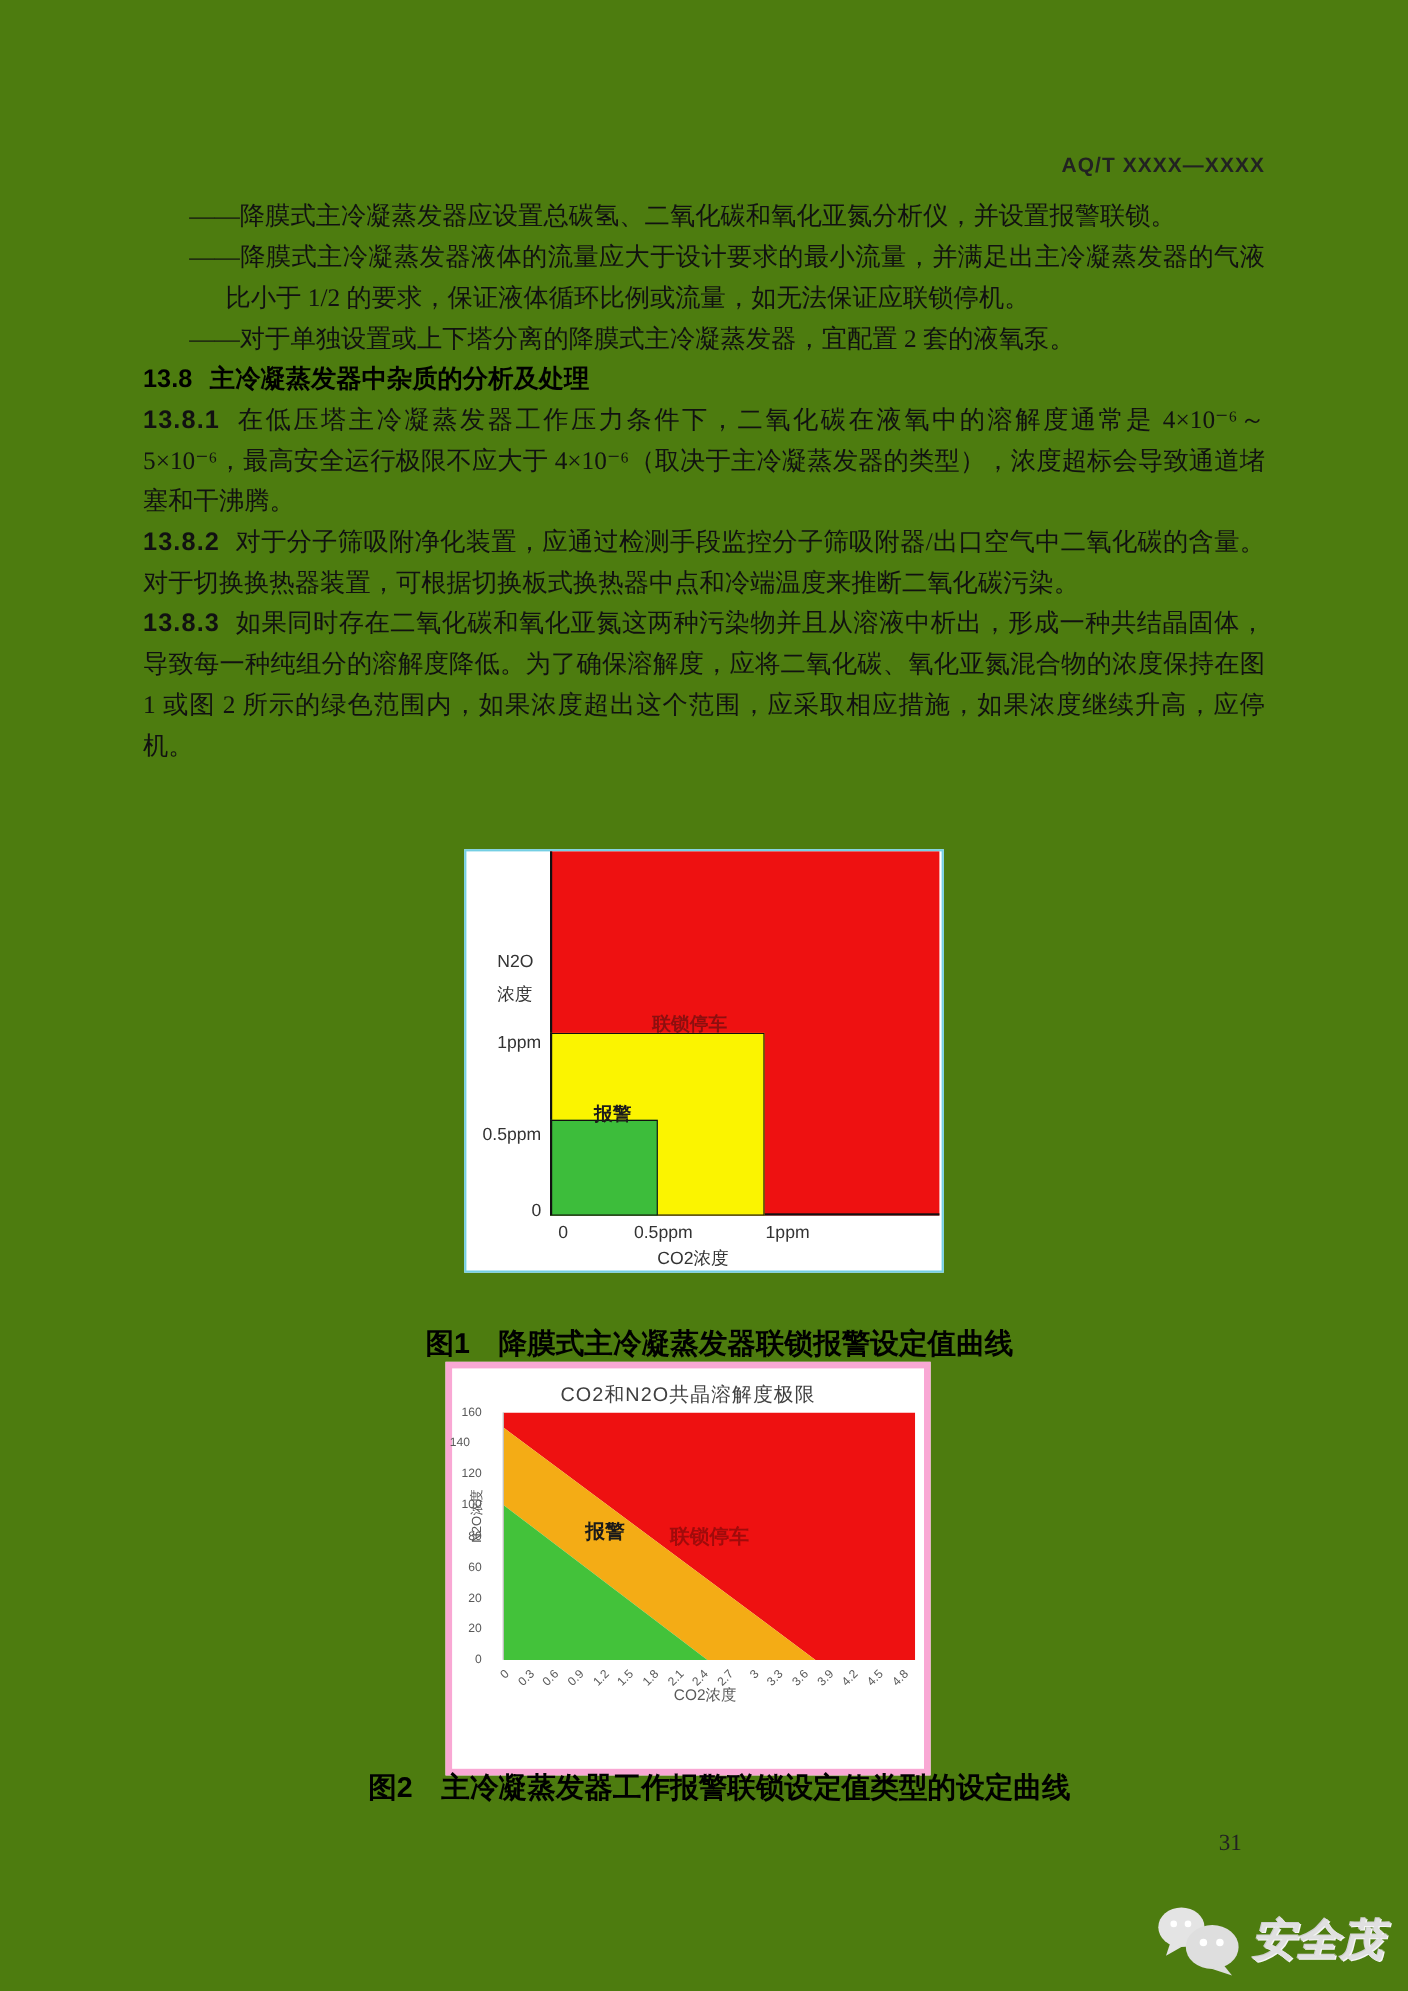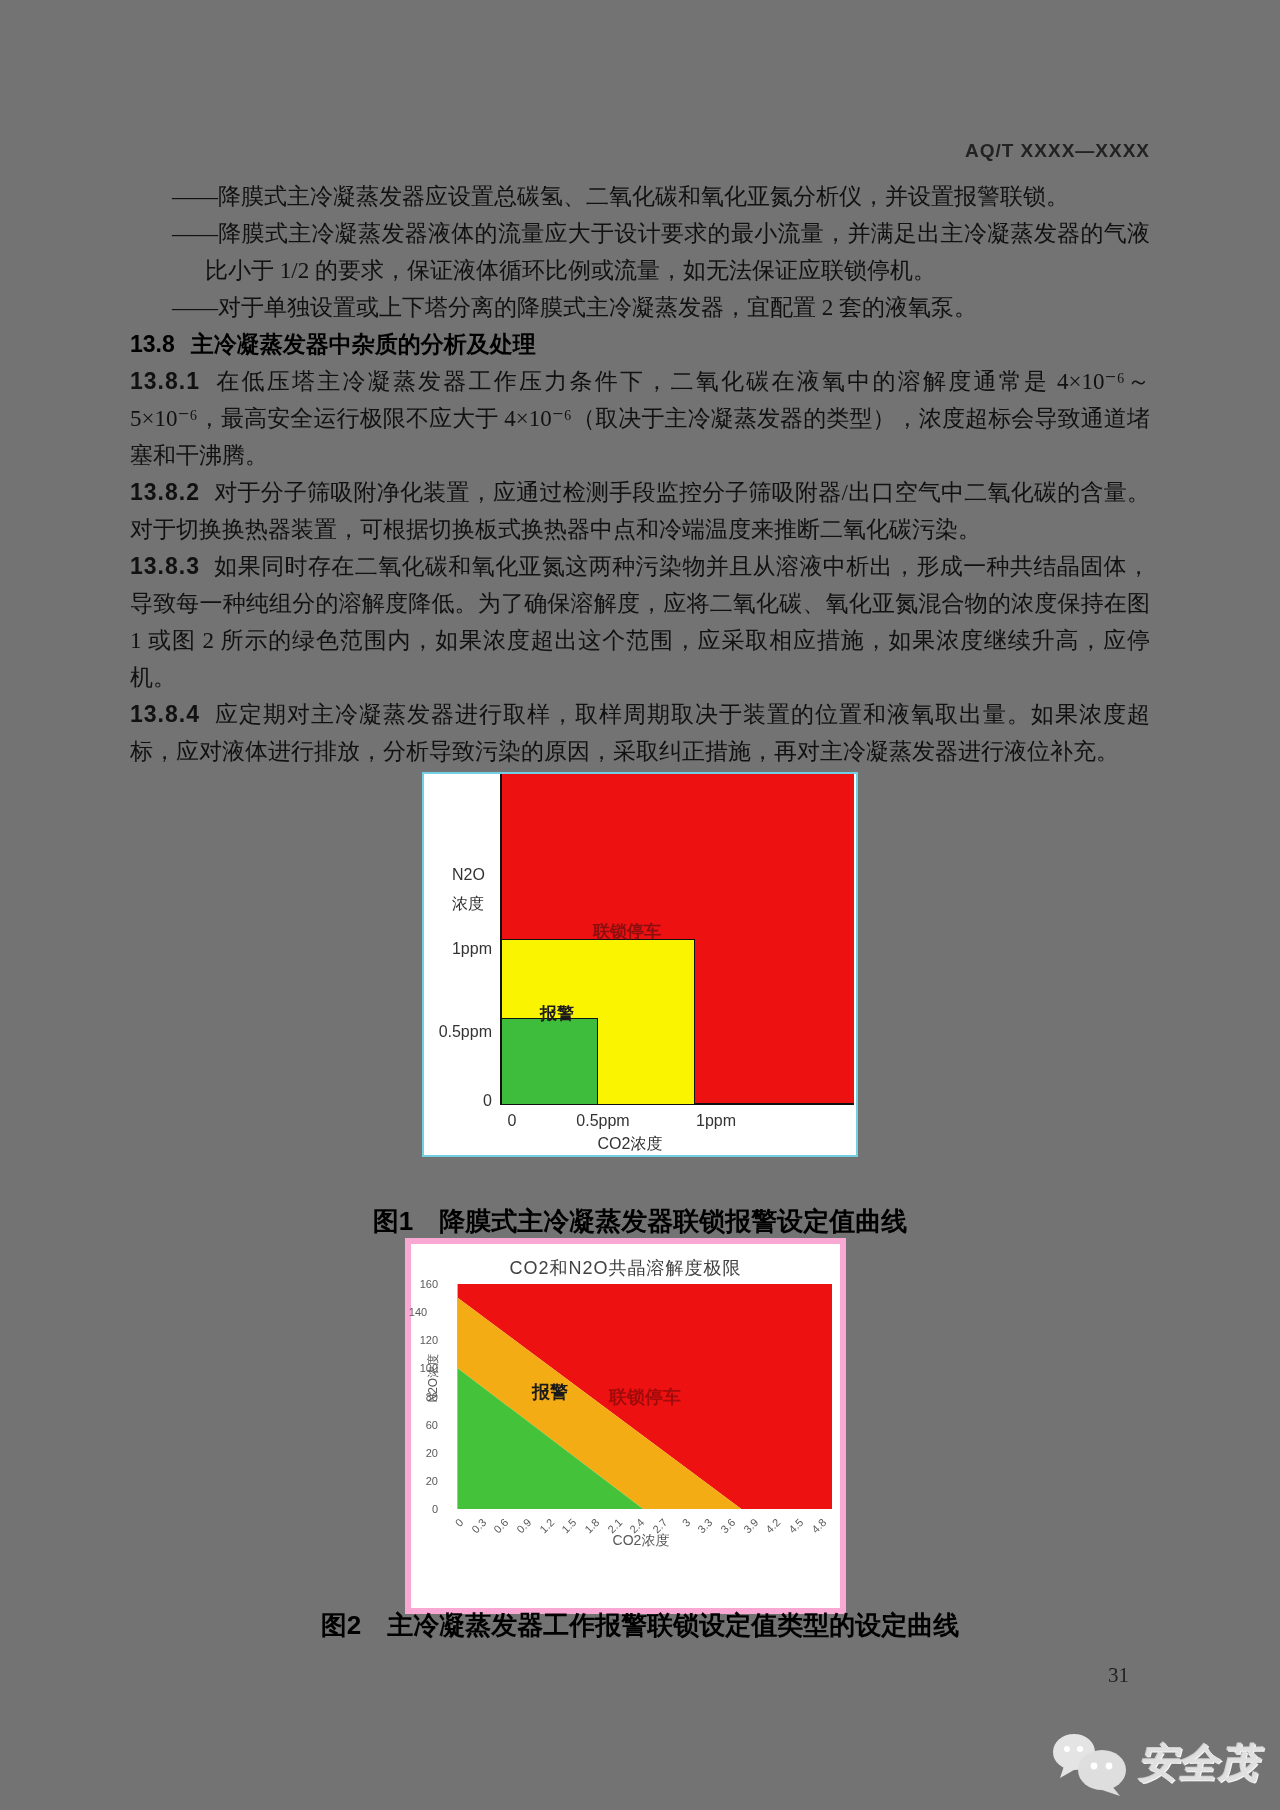--- a/index.html
+++ b/index.html
@@ -1,17 +1,17 @@
 <!DOCTYPE html>
 <html><head>
 <meta charset="utf-8">
 <style>
   html,body{margin:0;padding:0;background:#888;}
   .page{
-    position:relative;width:1280px;height:1810px;background:#737373;
+    position:relative;width:1280px;height:1810px;background:#4d7c0f;
     margin:0 auto;overflow:hidden;
     font-family:"Liberation Serif","DejaVu Serif",serif;color:#111;
   }
   
   .doc-code{
     position:absolute;top:140px;left:0;width:1150px;text-align:right;
     font-family:"Liberation Sans","DejaVu Sans",sans-serif;
     font-size:19px;font-weight:600;letter-spacing:1px;color:#222;
   }
   
@@ -46,21 +46,21 @@
   .f1-trip{color:#8c0f0f;font-weight:600;}
   .f1-alarm{color:#1c1c1c;font-weight:600;}
   .f1-ytick{position:absolute;right:364px;width:80px;text-align:right;
             font-size:16px;color:#333;transform:translateY(-50%);}
   .f1-xtick{position:absolute;top:338px;font-size:16px;color:#333;transform:translateX(-50%);}
   .f1-ylab{position:absolute;left:28px;font-size:16px;color:#333;}
   .f1-xlab{position:absolute;top:360px;left:206px;transform:translateX(-50%);
            font-size:16px;color:#333;white-space:nowrap;}
   
   .fig-caption{
-    position:absolute;left:130px;width:1020px;text-align:center;
+    position:absolute;left:144px;width:1020px;text-align:center;
     font-family:"Liberation Sans","DejaVu Sans",sans-serif;
     font-size:26px;font-weight:bold;color:#000;white-space:nowrap;
   }
   .cap1{top:1178px;}
   .cap2{top:1582px;}
   .fig-caption .cap-num{margin-right:26px;}
   
   .fig2{
     position:absolute;left:405px;top:1238px;width:441px;height:376px;
     border:6px solid #f9a8d4;background:#fff;box-sizing:border-box;
@@ -103,21 +103,20 @@
   <div class="content">
     <p class="bullet">——降膜式主冷凝蒸发器应设置总碳氢、二氧化碳和氧化亚氮分析仪，并设置报警联锁。</p>
     <p class="bullet">——降膜式主冷凝蒸发器液体的流量应大于设计要求的最小流量，并满足出主冷凝蒸发器的气液比小于 1/2 的要求，保证液体循环比例或流量，如无法保证应联锁停机。</p>
     <p class="bullet">——对于单独设置或上下塔分离的降膜式主冷凝蒸发器，宜配置 2 套的液氧泵。</p>
 
     <p class="section-heading"><span class="sh-num">13.8</span><span>主冷凝蒸发器中杂质的分析及处理</span></p>
 
     <p class="clause"><span class="clause-num">13.8.1</span><span>在低压塔主冷凝蒸发器工作压力条件下，二氧化碳在液氧中的溶解度通常是 4×10⁻⁶～5×10⁻⁶，最高安全运行极限不应大于 4×10⁻⁶（取决于主冷凝蒸发器的类型），浓度超标会导致通道堵塞和干沸腾。</span></p>
     <p class="clause"><span class="clause-num">13.8.2</span><span>对于分子筛吸附净化装置，应通过检测手段监控分子筛吸附器/出口空气中二氧化碳的含量。对于切换换热器装置，可根据切换板式换热器中点和冷端温度来推断二氧化碳污染。</span></p>
     <p class="clause"><span class="clause-num">13.8.3</span><span>如果同时存在二氧化碳和氧化亚氮这两种污染物并且从溶液中析出，形成一种共结晶固体，导致每一种纯组分的溶解度降低。为了确保溶解度，应将二氧化碳、氧化亚氮混合物的浓度保持在图 1 或图 2 所示的绿色范围内，如果浓度超出这个范围，应采取相应措施，如果浓度继续升高，应停机。</span></p>
-    <p class="clause"><span class="clause-num">13.8.4</span><span>应定期对主冷凝蒸发器进行取样，取样周期取决于装置的位置和液氧取出量。如果浓度超标，应对液体进行排放，分析导致污染的原因，采取纠正措施，再对主冷凝蒸发器进行液位补充。</span></p>
   </div>
 
   <div class="fig1">
     <div class="region f1-red"></div>
     <div class="region f1-yellow"></div>
     <div class="region f1-green"></div>
 
     <div class="f1-label f1-trip" style="left:203px;top:157px;">联锁停车</div>
     <div class="f1-label f1-alarm" style="left:133px;top:239px;">报警</div>
 

